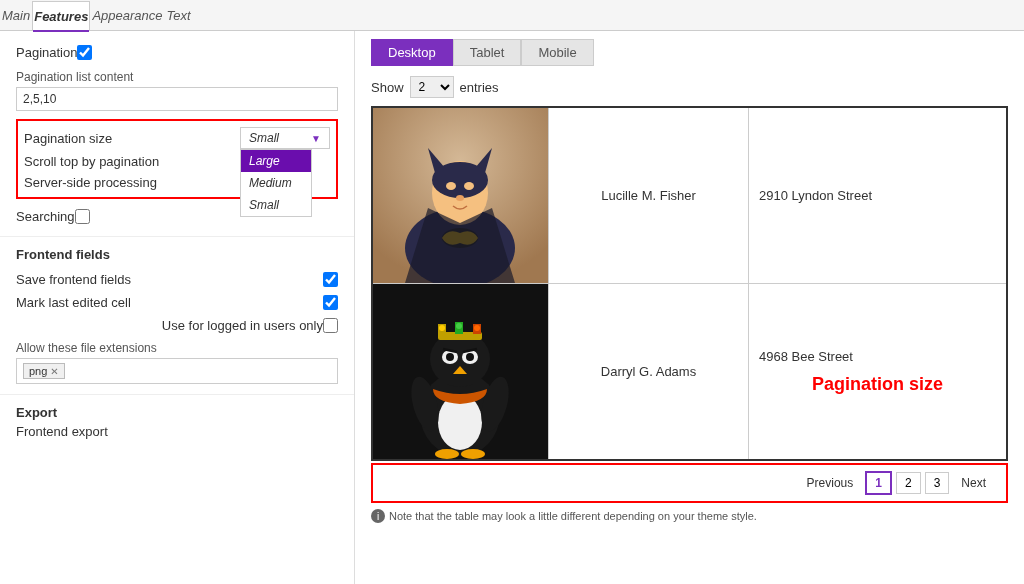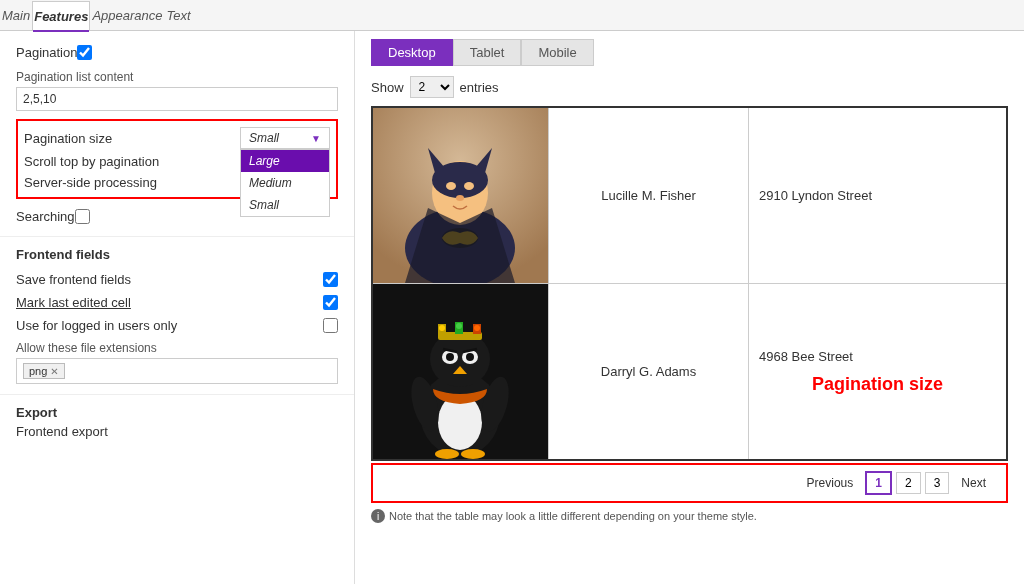--- a/index.html
+++ b/index.html
@@ -23,21 +23,21 @@
     .field-group { padding: 4px 16px; }
     .field-label { font-size: 12px; color: #555; margin-bottom: 3px; }
     .text-input { width: 100%; border: 1px solid #ccc; padding: 4px 6px; font-size: 12px; color: #333; }
 
     
     .red-bordered { border: 2px solid red; margin: 4px 16px; padding: 4px 6px; position: relative; }
     .pagination-size-row { display: flex; align-items: center; justify-content: space-between; padding: 2px 0; }
     .dropdown-wrapper { position: relative; display: inline-block; font-style: italic; }
     .dropdown-btn { border: 1px solid #ccc; background: #fff; padding: 3px 8px; font-size: 12px; width: 90px; display: flex; align-items: center; justify-content: space-between; cursor: pointer; }
     .dropdown-arrow { color: #7b2fbe; font-size: 10px; margin-left: 4px; }
-    .dropdown-menu { position: absolute; top: 100%; left: 0; width: 90px; background: #fff; border: 1px solid #ccc; z-index: 10; }
+    .dropdown-menu { position: absolute; top: 100%; left: 0; width: 72px; background: #fff; border: 1px solid #ccc; z-index: 10; }
     .dropdown-menu .option { padding: 4px 8px; cursor: pointer; font-size: 12px; }
     .dropdown-menu .option.selected { background: #6a0dad; color: #fff; }
 
     .simple-row { display: flex; align-items: center; justify-content: space-between; padding: 5px 16px; }
 
     .tag-input { border: 1px solid #ccc; padding: 4px 6px; font-size: 12px; display: flex; align-items: center; gap: 4px; }
     .tag { background: #f0f0f0; border: 1px solid #bbb; padding: 1px 5px; font-size: 11px; display: flex; align-items: center; gap: 3px; }
     .tag-remove { cursor: pointer; color: #777; font-size: 10px; }
 
     .divider { border-top: 1px solid #eee; margin: 6px 0; }
@@ -129,26 +129,26 @@
     <div class="divider"></div>
 
     <div class="field-group">
       <div class="section-bold" style="margin-bottom:6px;">Frontend fields</div>
 
       <div class="simple-row" style="padding:4px 0;">
         <span class="section-label">Save frontend fields</span>
         <input type="checkbox" class="checkbox-input" checked="" style="">
       </div>
 
-      <div class="simple-row" style="padding:4px 0;text-decoration:underline;">
+      <div class="simple-row" style="padding:4px 0;">
         <span class="section-label">Mark last edited cell</span>
         <input type="checkbox" class="checkbox-input" checked="" style="">
       </div>
 
-      <div class="simple-row" style="padding:4px 0;">
+      <div class="simple-row" style="padding:4px 0;justify-content:flex-end;">
         <span class="section-label">Use for logged in users only</span>
         <input type="checkbox" class="checkbox-input" style="">
       </div>
 
       <div style="margin-top:4px;">
         <div class="field-label">Allow these file extensions</div>
         <div class="tag-input">
           <span class="tag">
             <span>png</span>
             <span class="tag-remove">✕</span>

